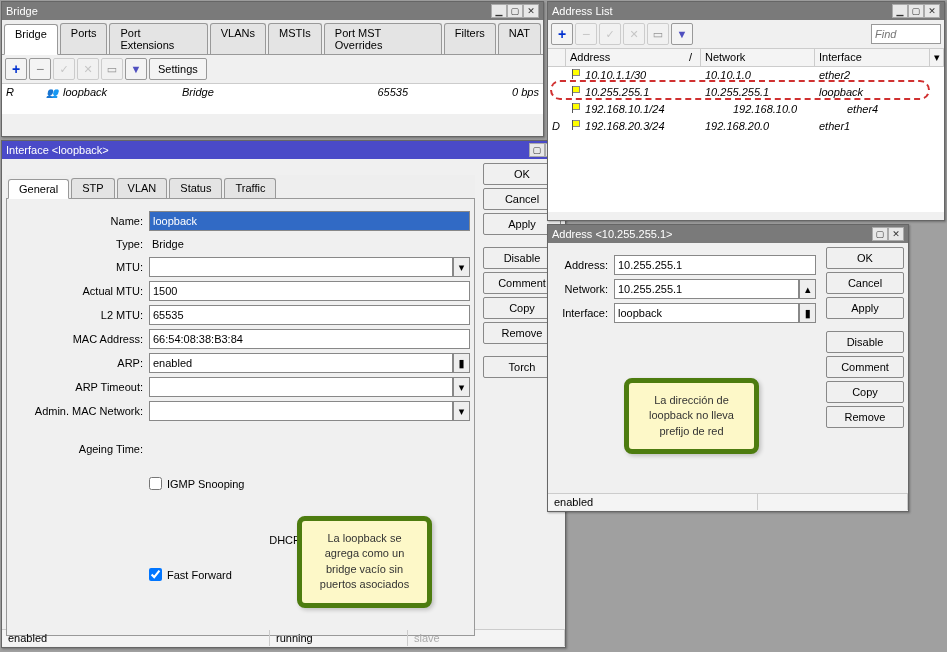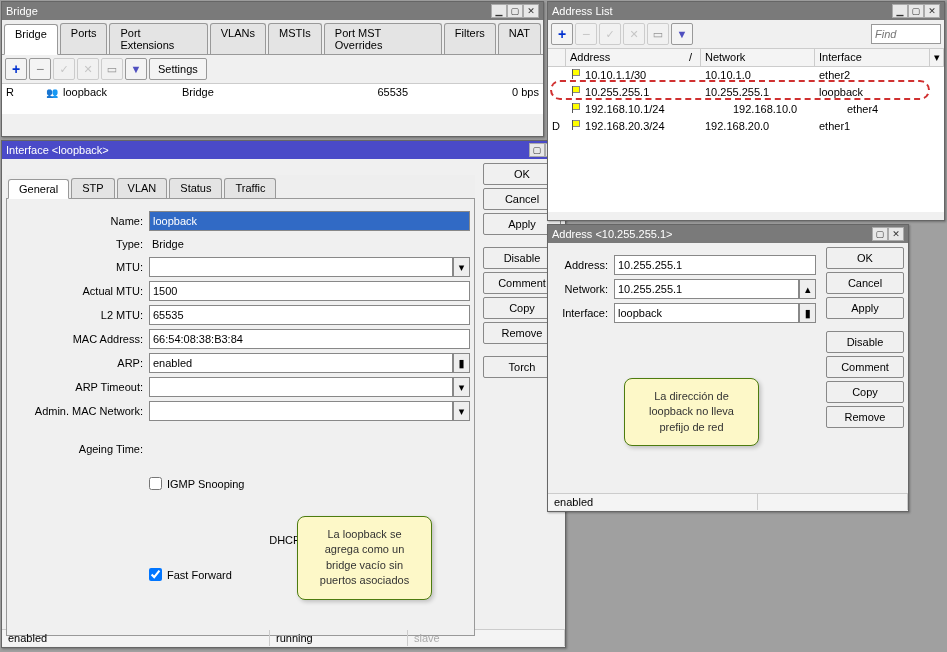--- a/index.html
+++ b/index.html
@@ -17,38 +17,38 @@
   .tab.active { background: #fff; position: relative; top: 1px; border-bottom: 1px solid #fff; }
   
   .toolbar { display: flex; align-items: center; padding: 3px; gap: 2px; border-bottom: 1px solid #ccc; background: #f0f0f0; }
   .tbtn { width: 22px; height: 22px; border: 1px solid #999; background: #f4f4f4; display: flex; align-items: center; justify-content: center; cursor: pointer; border-radius: 2px; }
   .tbtn.txt { width: auto; padding: 0 8px; }
   .tbtn.disabled { opacity: 0.4; }
   .find-input { margin-left: auto; width: 70px; height: 20px; border: 1px solid #999; padding: 0 3px; font-style: italic; color: #888; }
   
   .grid-header { display: flex; background: #f4f4f4; border-bottom: 1px solid #ccc; justify-content: flex-end; }
   .grid-header > div { padding: 2px 4px; border-right: 1px solid #ccc; background: #f4f4f4; }
-  .grid-body { background: #fff; }
+  .grid-body { background: #fff; font-style: italic; }
   .grid-row { display: flex; border-bottom: 1px solid transparent; }
   .grid-row > div { padding: 2px 4px; overflow: hidden; white-space: nowrap; }
   
   .form-row { display: flex; align-items: center; margin: 4px 0; }
   .form-label { text-align: right; padding-right: 6px; }
   .form-input { flex: 1; }
   .form-input input, .form-input select { width: 100%; height: 20px; border: 1px solid #888; padding: 0 3px; background: #fff; }
   .form-input input.selected { background: #316ac5; color: #fff; }
   .form-dropdown-btn { width: 18px; height: 20px; border: 1px solid #888; background: #eee; display: flex; align-items: center; justify-content: center; cursor: pointer; }
   
   .side-buttons { display: flex; flex-direction: column; gap: 3px; padding: 4px; }
   .side-btn { height: 22px; border: 1px solid #888; background: #f0f0f0; cursor: pointer; border-radius: 2px; }
   
   .checkbox { display: flex; align-items: center; gap: 5px; }
   .checkbox input { width: 13px; height: 13px; }
   
-  .callout { position: absolute; background: #fdf8c8; border: 1px solid #4d7c0f; border-radius: 8px; padding: 10px 14px; text-align: center; color: #333; box-shadow: 2px 2px 4px rgba(0,0,0,0.2); line-height: 1.4; }
+  .callout { position: absolute; background: #fdf8c8; border: 5px solid #4d7c0f; border-radius: 8px; padding: 10px 14px; text-align: center; color: #333; box-shadow: 2px 2px 4px rgba(0,0,0,0.2); line-height: 1.4; }
   
   .status-bar { display: flex; border-top: 1px solid #ccc; background: #f4f4f4; }
   .status-cell { padding: 2px 6px; border-right: 1px solid #ccc; }
   
   .flag-icon { display: inline-block; width: 12px; height: 10px; position: relative; }
   .flag-icon::before { content: ''; position: absolute; width: 6px; height: 5px; background: #ff0; border: 1px solid #888; top: 0; left: 2px; }
   .flag-icon::after { content: ''; position: absolute; width: 1px; height: 10px; background: #555; left: 2px; top: 0; }
   
   .people-icon { display: inline-block; width: 14px; height: 12px; }
   .people-icon::before { content: "👥"; font-size: 10px; color: #5080c0; }

